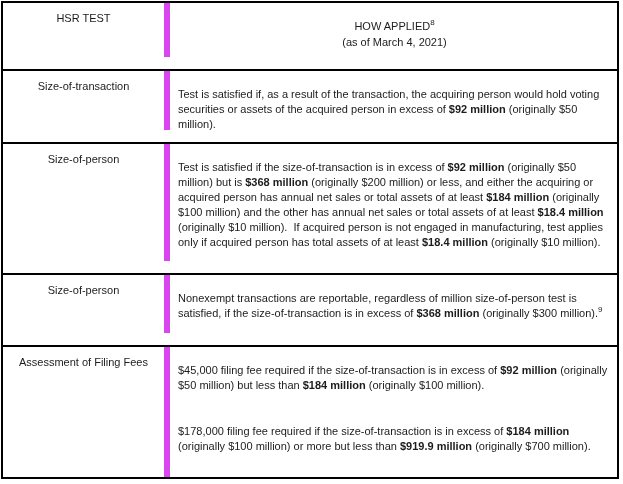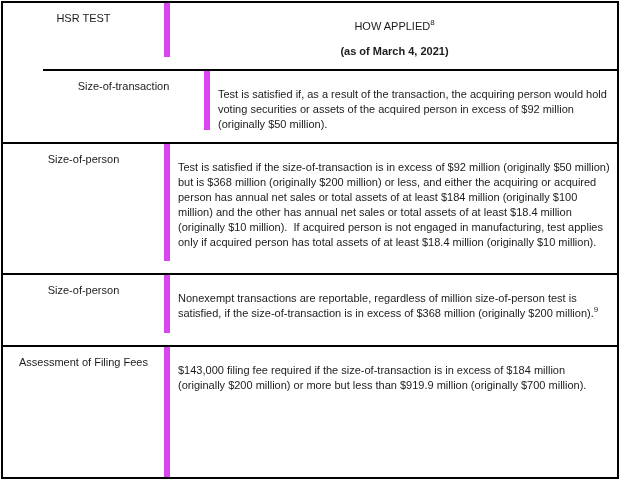--- a/index.html
+++ b/index.html
@@ -29,45 +29,45 @@
     line-height: 15px;
     gap: 12px;
   }
   .tr {
     display: flex;
     flex-direction: row;
     flex-shrink: 0;
   }
   .tr + .tr { border-top: 2px solid #000000; }
   .row-header { height: 54px; }
-  .row-sot    { height: 59px; margin-left: 40px; }
+  .row-sot    { height: 59px; }
   .row-sop1   { height: 117px; }
   .row-sop2   { height: 58px; }
   .row-fees   { flex: 1; height: auto; }
   .td {
     box-sizing: border-box;
     overflow: hidden;
   }
   .td-test {
     width: 161px;
     flex-shrink: 0;
     text-align: center;
     padding: 8px 4px 4px 4px;
   }
   .td-how {
     flex: 1;
     border-left: 6px solid #d946ef;
     padding: 16px 6px 4px 8px;
     text-align: left;
   }
   .td-how-header { text-align: center; }
-  .header-subtitle { margin-top: 10px; font-weight: bold; }
+  .header-subtitle { margin-top: 1px; }
   p { margin: 0; }
   .row-fees .td-how p + p { margin-top: 31px; }
-  b { font-weight: normal; }
+  b { font-weight: bold; }
   sup {
     font-size: 8px;
     line-height: 0;
     vertical-align: super;
   }
 </style>
 </head>
 <body>
 
 <div class="page">
@@ -91,25 +91,26 @@
     <div class="tr row-sop1">
       <div class="td td-test">Size-of-person</div>
       <div class="td td-how">
         <p><span>Test is satisfied if the size-of-transaction is in excess of </span><b>$92 million</b><span> (originally $50 million) but is </span><b>$368 million</b><span> (originally $200 million) or less, and either the acquiring or acquired person has annual net sales or total assets of at least </span><b>$184 million</b><span> (originally $100 million) and the other has annual net sales or total assets of at least </span><b>$18.4 million</b><span> (originally $10 million). &nbsp;If acquired person is not engaged in manufacturing, test applies only if acquired person has total assets of at least </span><b>$18.4 million</b><span> (originally $10 million).</span></p>
       </div>
     </div>
 
     <div class="tr row-sop2">
       <div class="td td-test">Size-of-person</div>
       <div class="td td-how">
-        <p><span>Nonexempt transactions are reportable, regardless of million size-of-person test is satisfied, if the size-of-transaction is in excess of </span><b>$368 million</b><span> (originally $200 million).</span><sup>9</sup></p>
+        <p><span>Nonexempt transactions are reportable, regardless of million size-of-person test is satisfied, if the size-of-transaction is in excess of </span><b>$368 million</b><span> (originally $300 million).</span><sup>9</sup></p>
       </div>
     </div>
 
     <div class="tr row-fees">
       <div class="td td-test">Assessment of Filing Fees</div>
       <div class="td td-how">
-        <p><span>$143,000 filing fee required if the size-of-transaction is in excess of </span><b>$184 million</b><span> (originally $200 million) or more but less than </span><b>$919.9 million</b><span> (originally $700 million).</span></p>
+        <p><span>$45,000 filing fee required if the size-of-transaction is in excess of </span><b>$92 million</b><span> (originally $50 million) but less than </span><b>$184 million</b><span> (originally $100 million).</span></p>
+        <p><span>$178,000 filing fee required if the size-of-transaction is in excess of </span><b>$184 million</b><span> (originally $100 million) or more but less than </span><b>$919.9 million</b><span> (originally $700 million).</span></p>
       </div>
     </div>
 
   </div>
 </div>
 
 </body></html>

